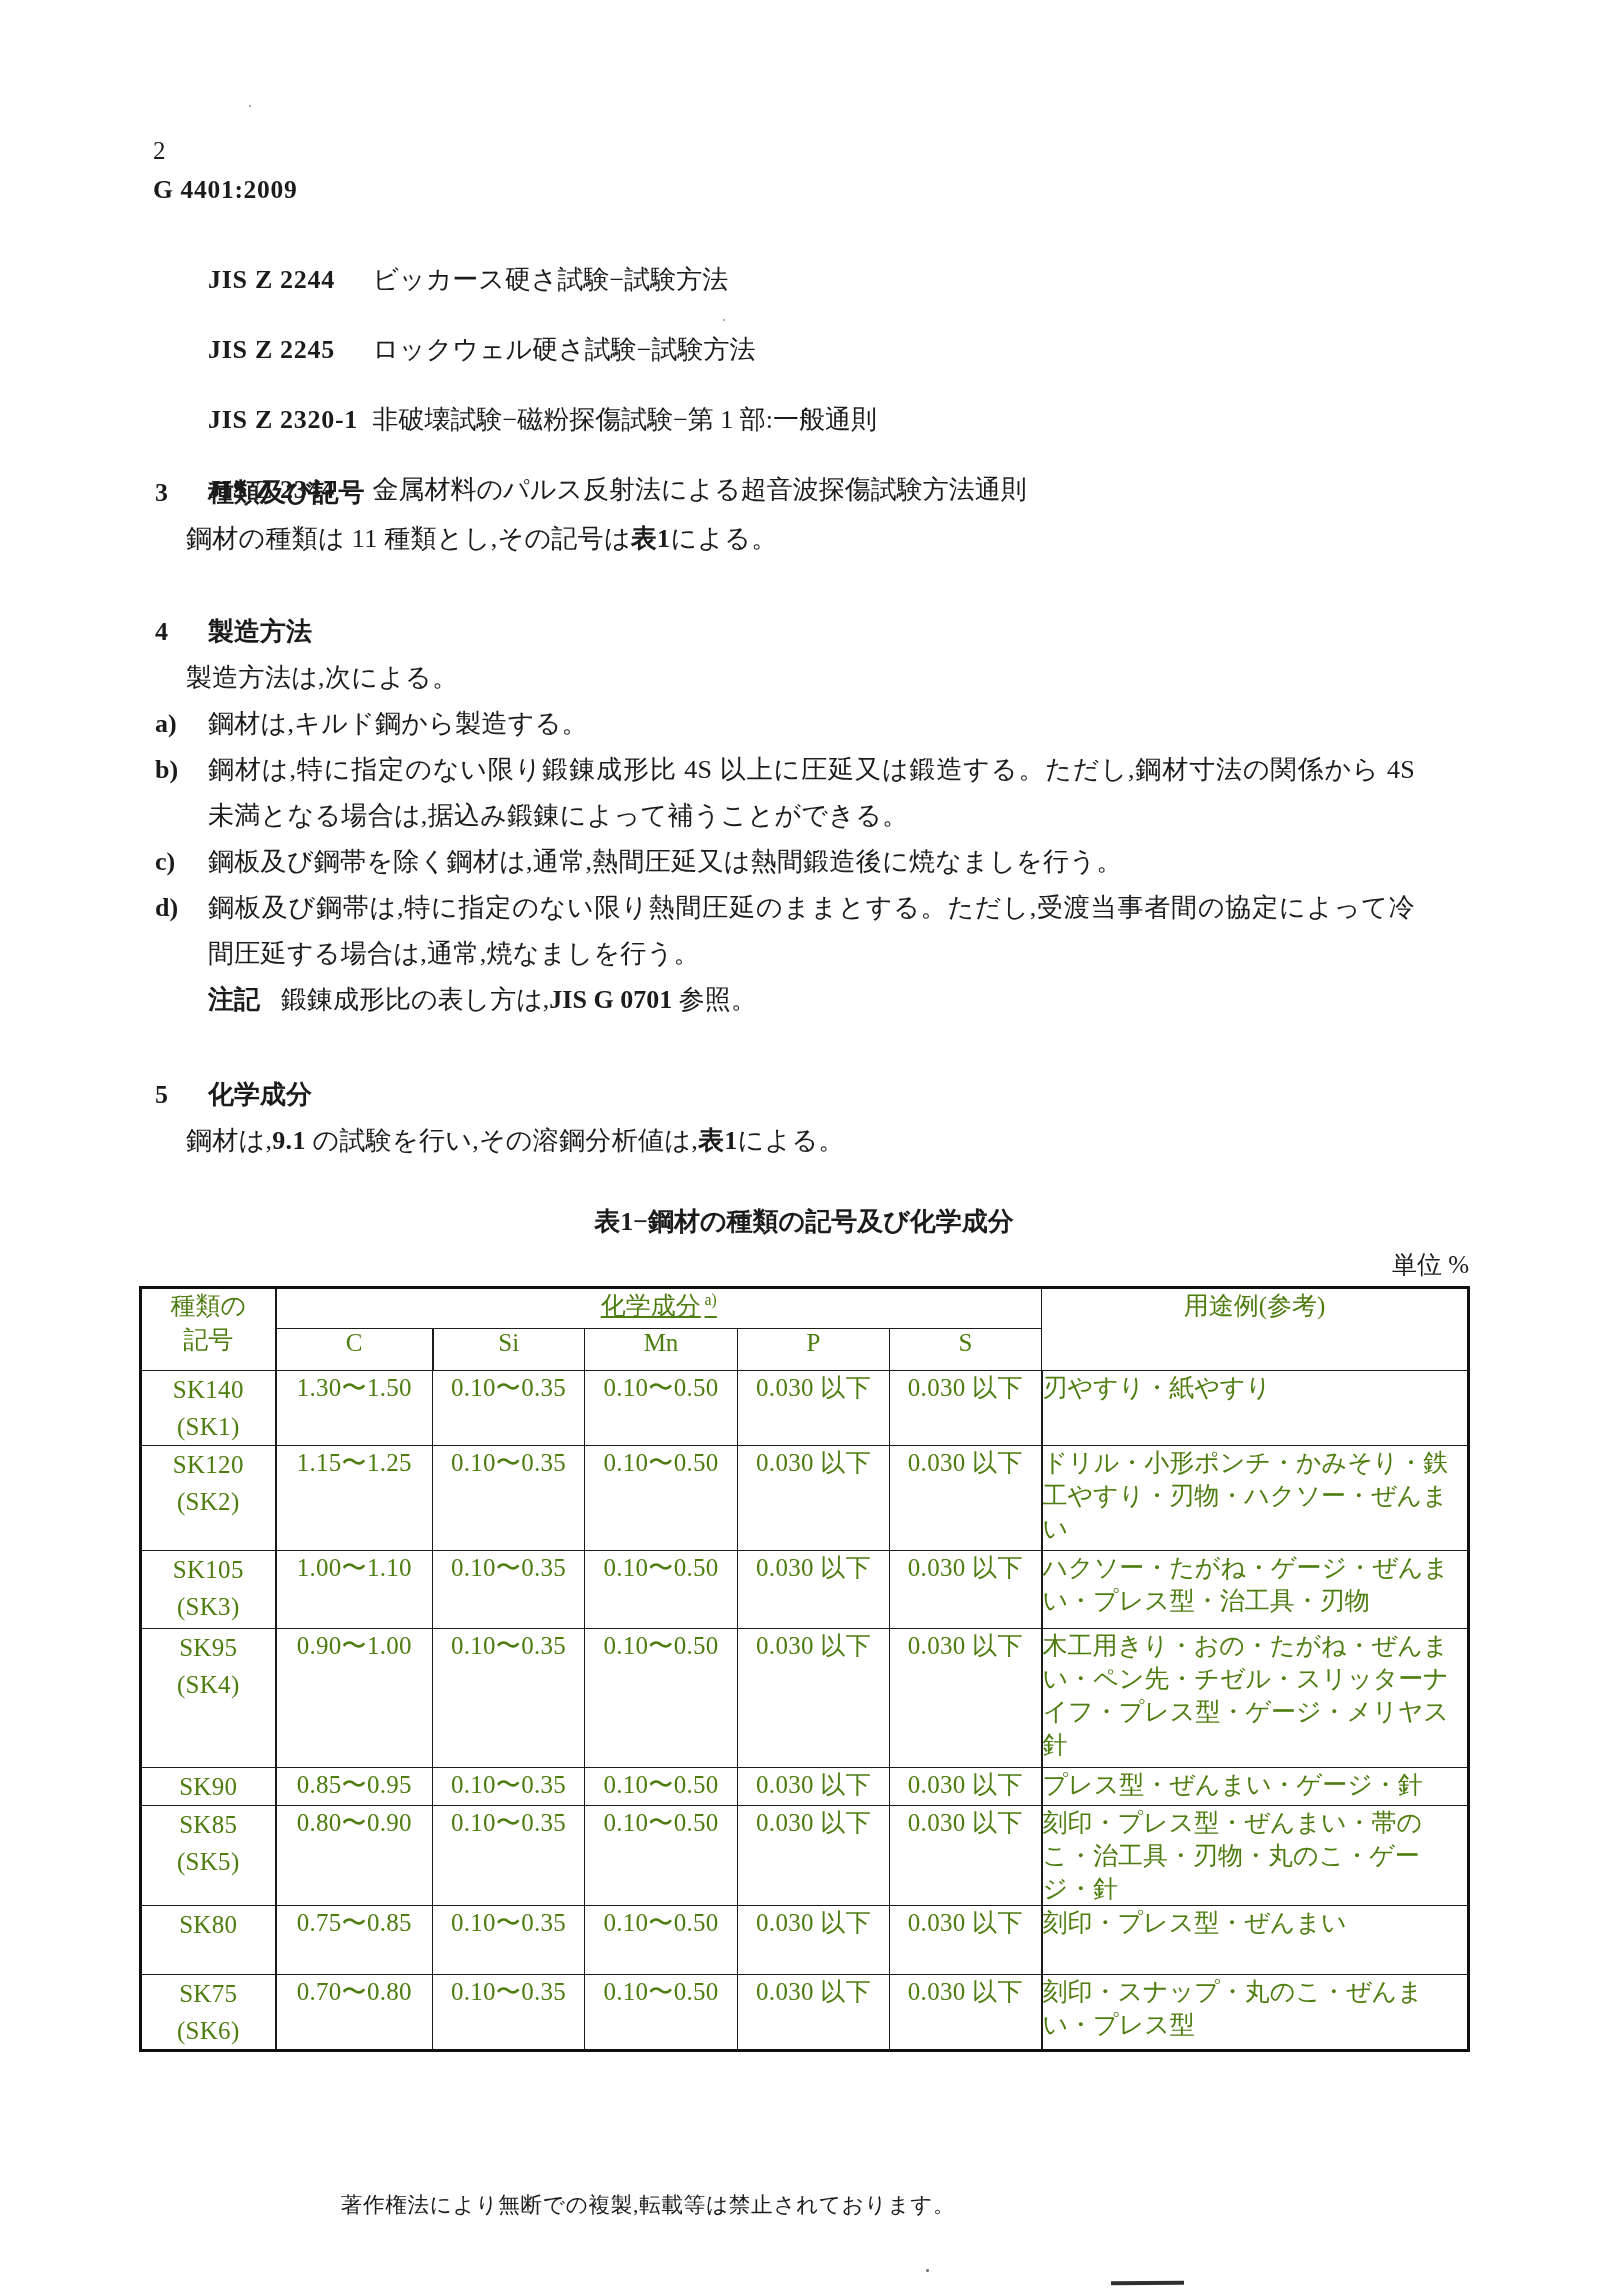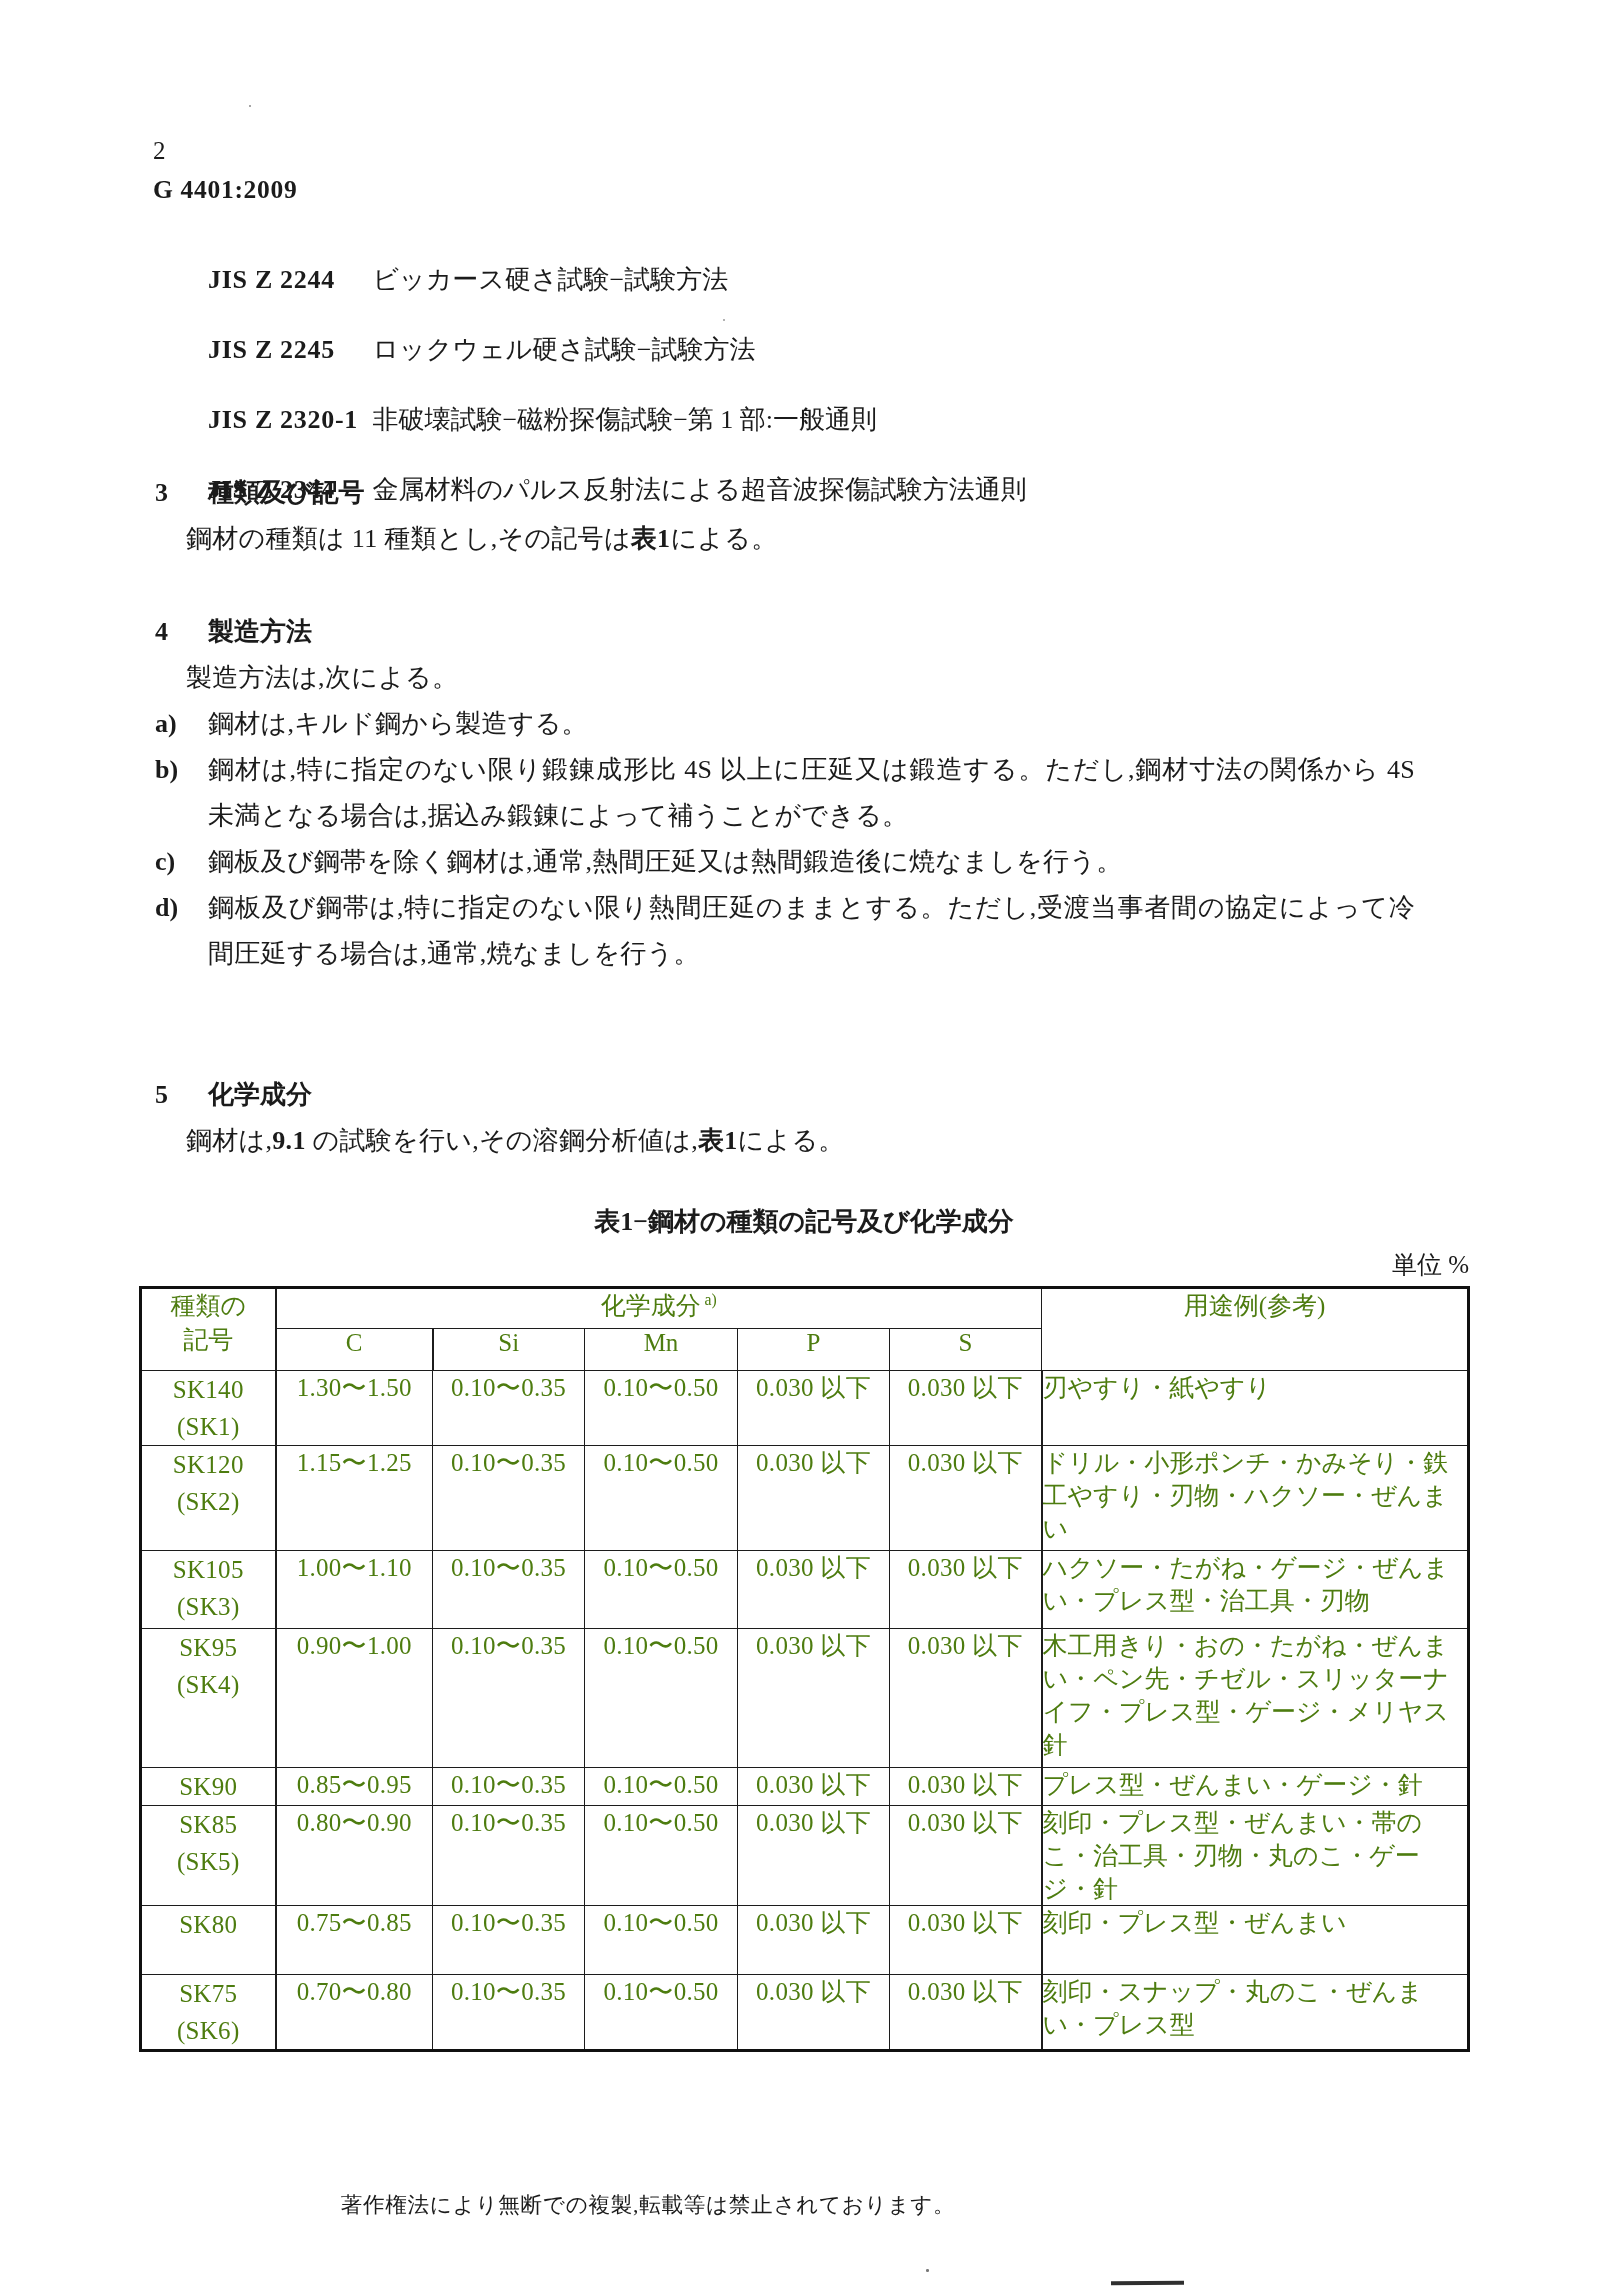--- a/index.html
+++ b/index.html
@@ -41,21 +41,21 @@
   }
   table.comp th,table.comp td{
     border:1.3px solid #1c1c1c;vertical-align:top;font-weight:400;
     padding:0;overflow:hidden;
   }
   table.comp{border:3.3px solid #101010;}
   thead th{vertical-align:middle;text-align:center;}
   thead tr.h1 th{height:39px;}
   thead tr.h2 th{height:41px;}
   th.sym-head{line-height:34px;}
-  th.group-head{border-bottom-width:2px;}
+  th.group-head{border-bottom-width:2px;text-decoration:underline;}
   th.usage-head{vertical-align:top;padding-top:5.2px;}
   thead th{border-bottom-width:3.9px;}
   th.group-head{border-bottom-width:2px;}
   sup.fn{font-size:15.7px;vertical-align:super;line-height:0;margin-left:3.9px;}
   tbody td{border-bottom-width:2.6px;text-align:center;padding-top:3.3px;line-height:34px;letter-spacing:0.3px;}
   tbody td:first-child,thead th:first-child{border-right-width:2px;}
   tbody td:nth-child(6){border-right-width:2px;}
   td.usage{text-align:left;padding:3.3px 11.8px 0 14.4px;line-height:33px;line-break:strict;letter-spacing:0;}
   td.sym div{line-height:37px;}
   
@@ -118,20 +118,24 @@
         <span class="item-label">b)</span>
         <span class="item-text">鋼材は,特に指定のない限り鍛錬成形比 4S 以上に圧延又は鍛造する。ただし,鋼材寸法の関係から 4S 未満となる場合は,据込み鍛錬によって補うことができる。</span>
       </div>
       <div class="item">
         <span class="item-label">c)</span>
         <span class="item-text">鋼板及び鋼帯を除く鋼材は,通常,熱間圧延又は熱間鍛造後に焼なましを行う。</span>
       </div>
       <div class="item">
         <span class="item-label">d)</span>
         <span class="item-text">鋼板及び鋼帯は,特に指定のない限り熱間圧延のままとする。ただし,受渡当事者間の協定によって冷間圧延する場合は,通常,焼なましを行う。</span>
+      </div>
+      <div class="note-row">
+        <span class="note-label">注記</span>
+        <span><span>鍛錬成形比の表し方は,</span><span class="b">JIS G 0701</span><span> 参照。</span></span>
       </div>
     </div>
   </div>
 
   <div class="abs section sec5">
     <div class="sec-head">
       <span class="sec-num">5</span>
       <span>化学成分</span>
     </div>
     <div class="sec-body">

